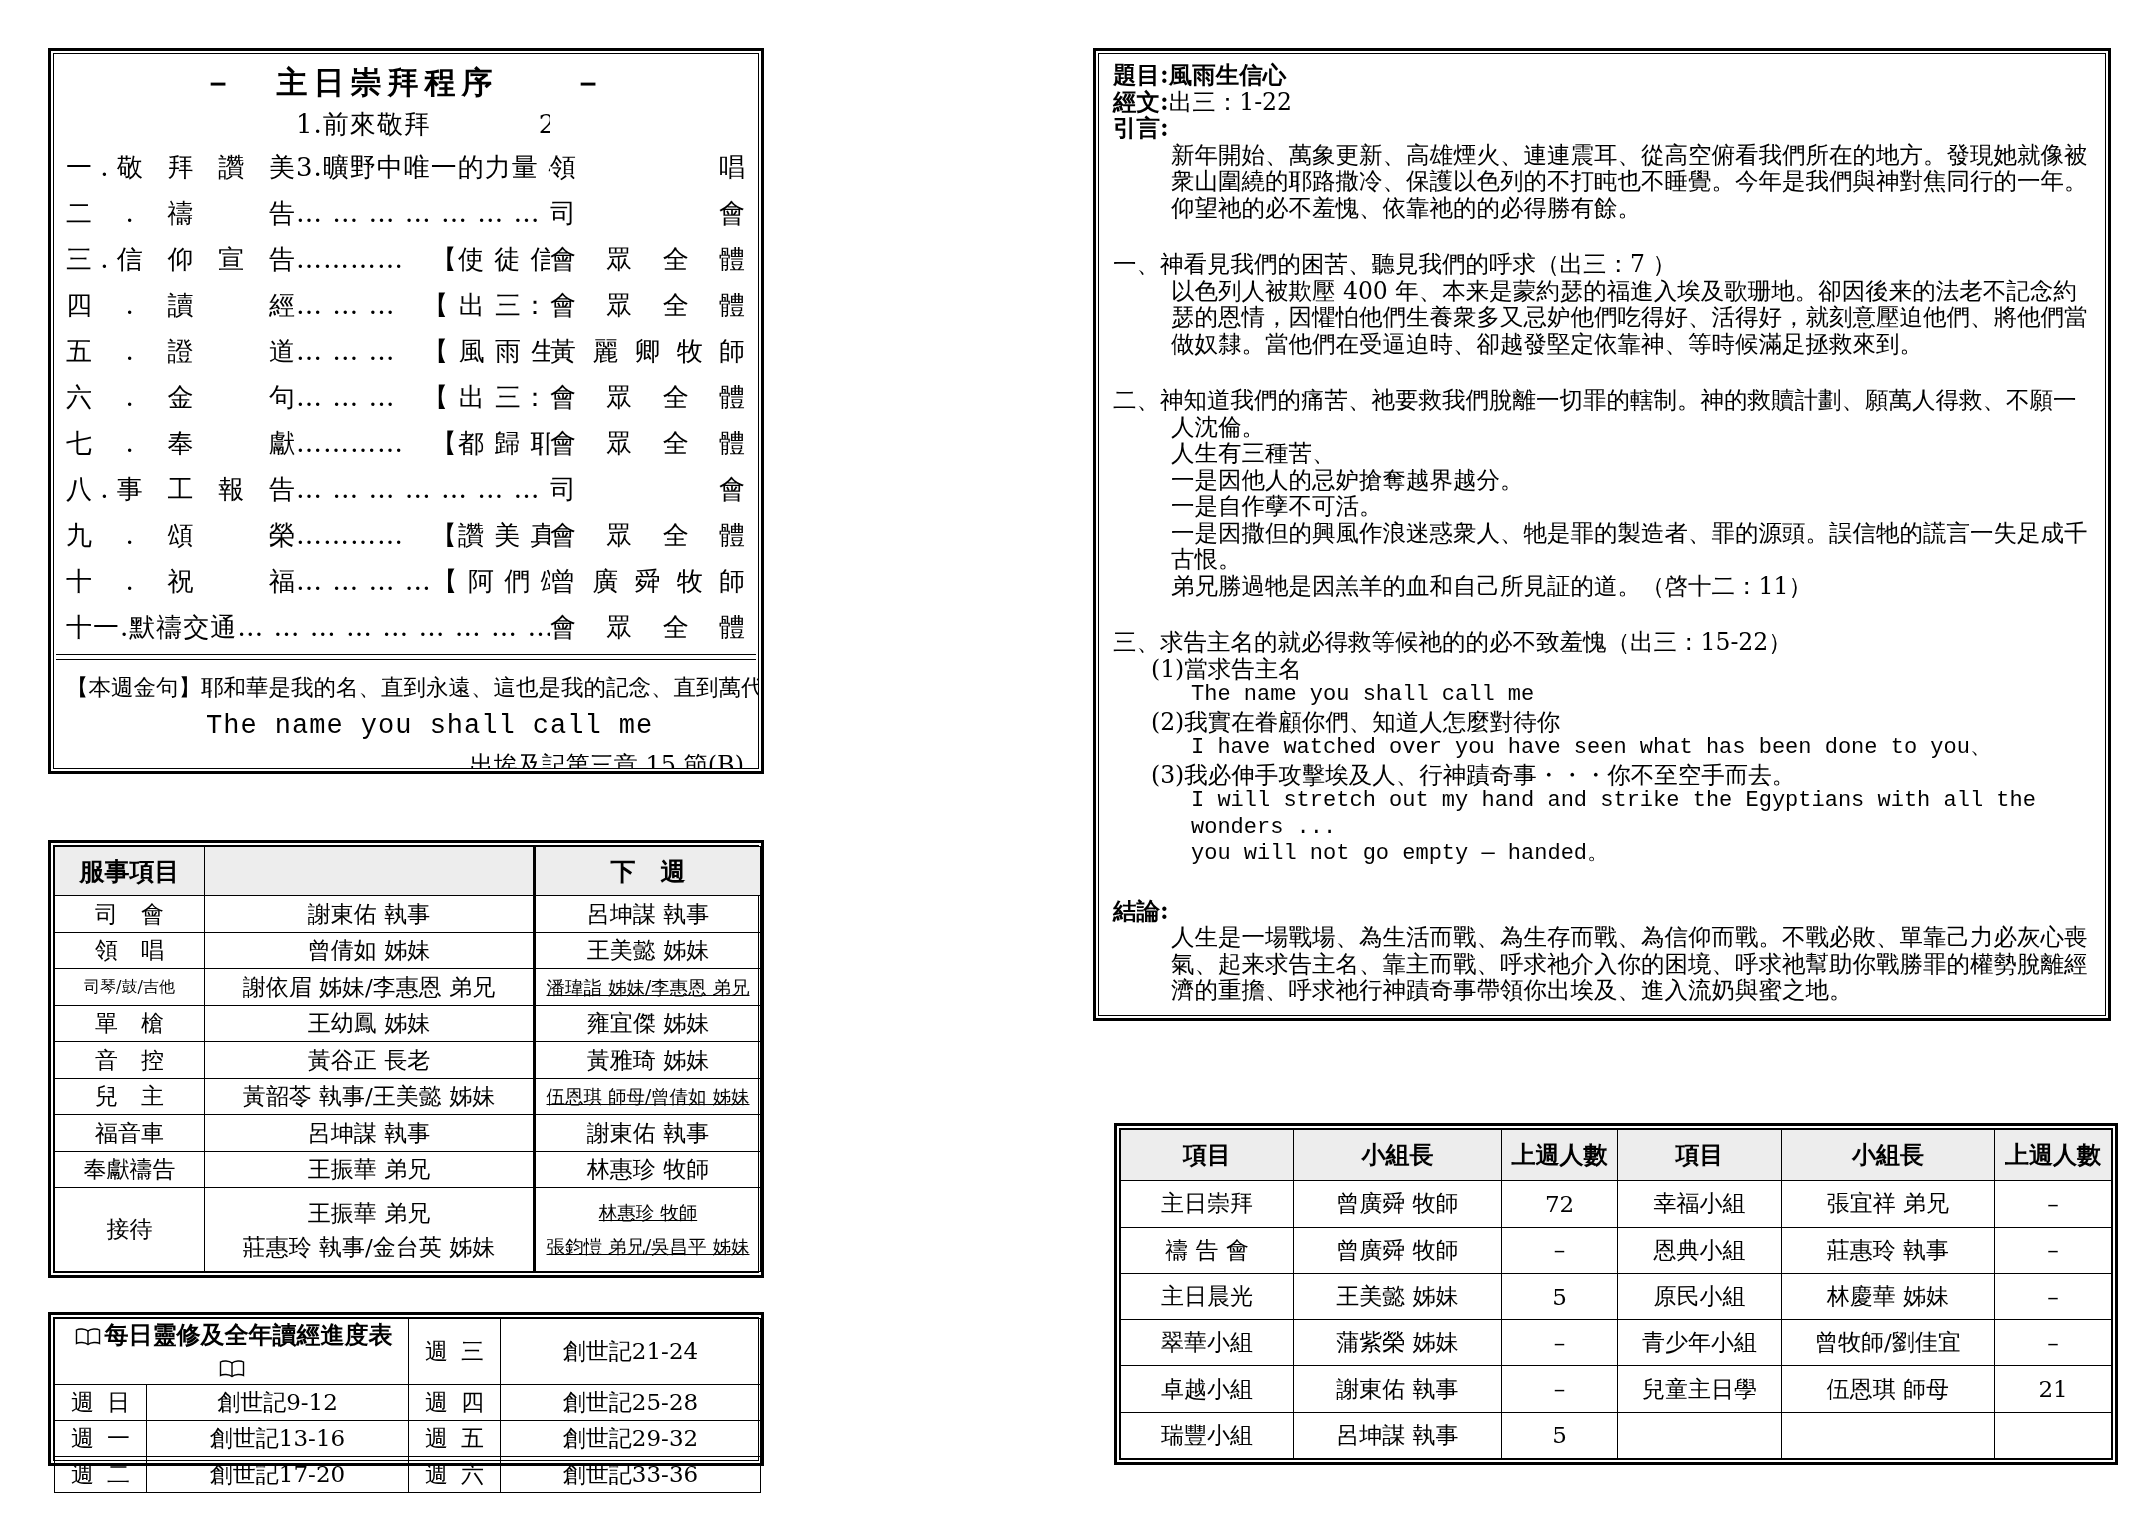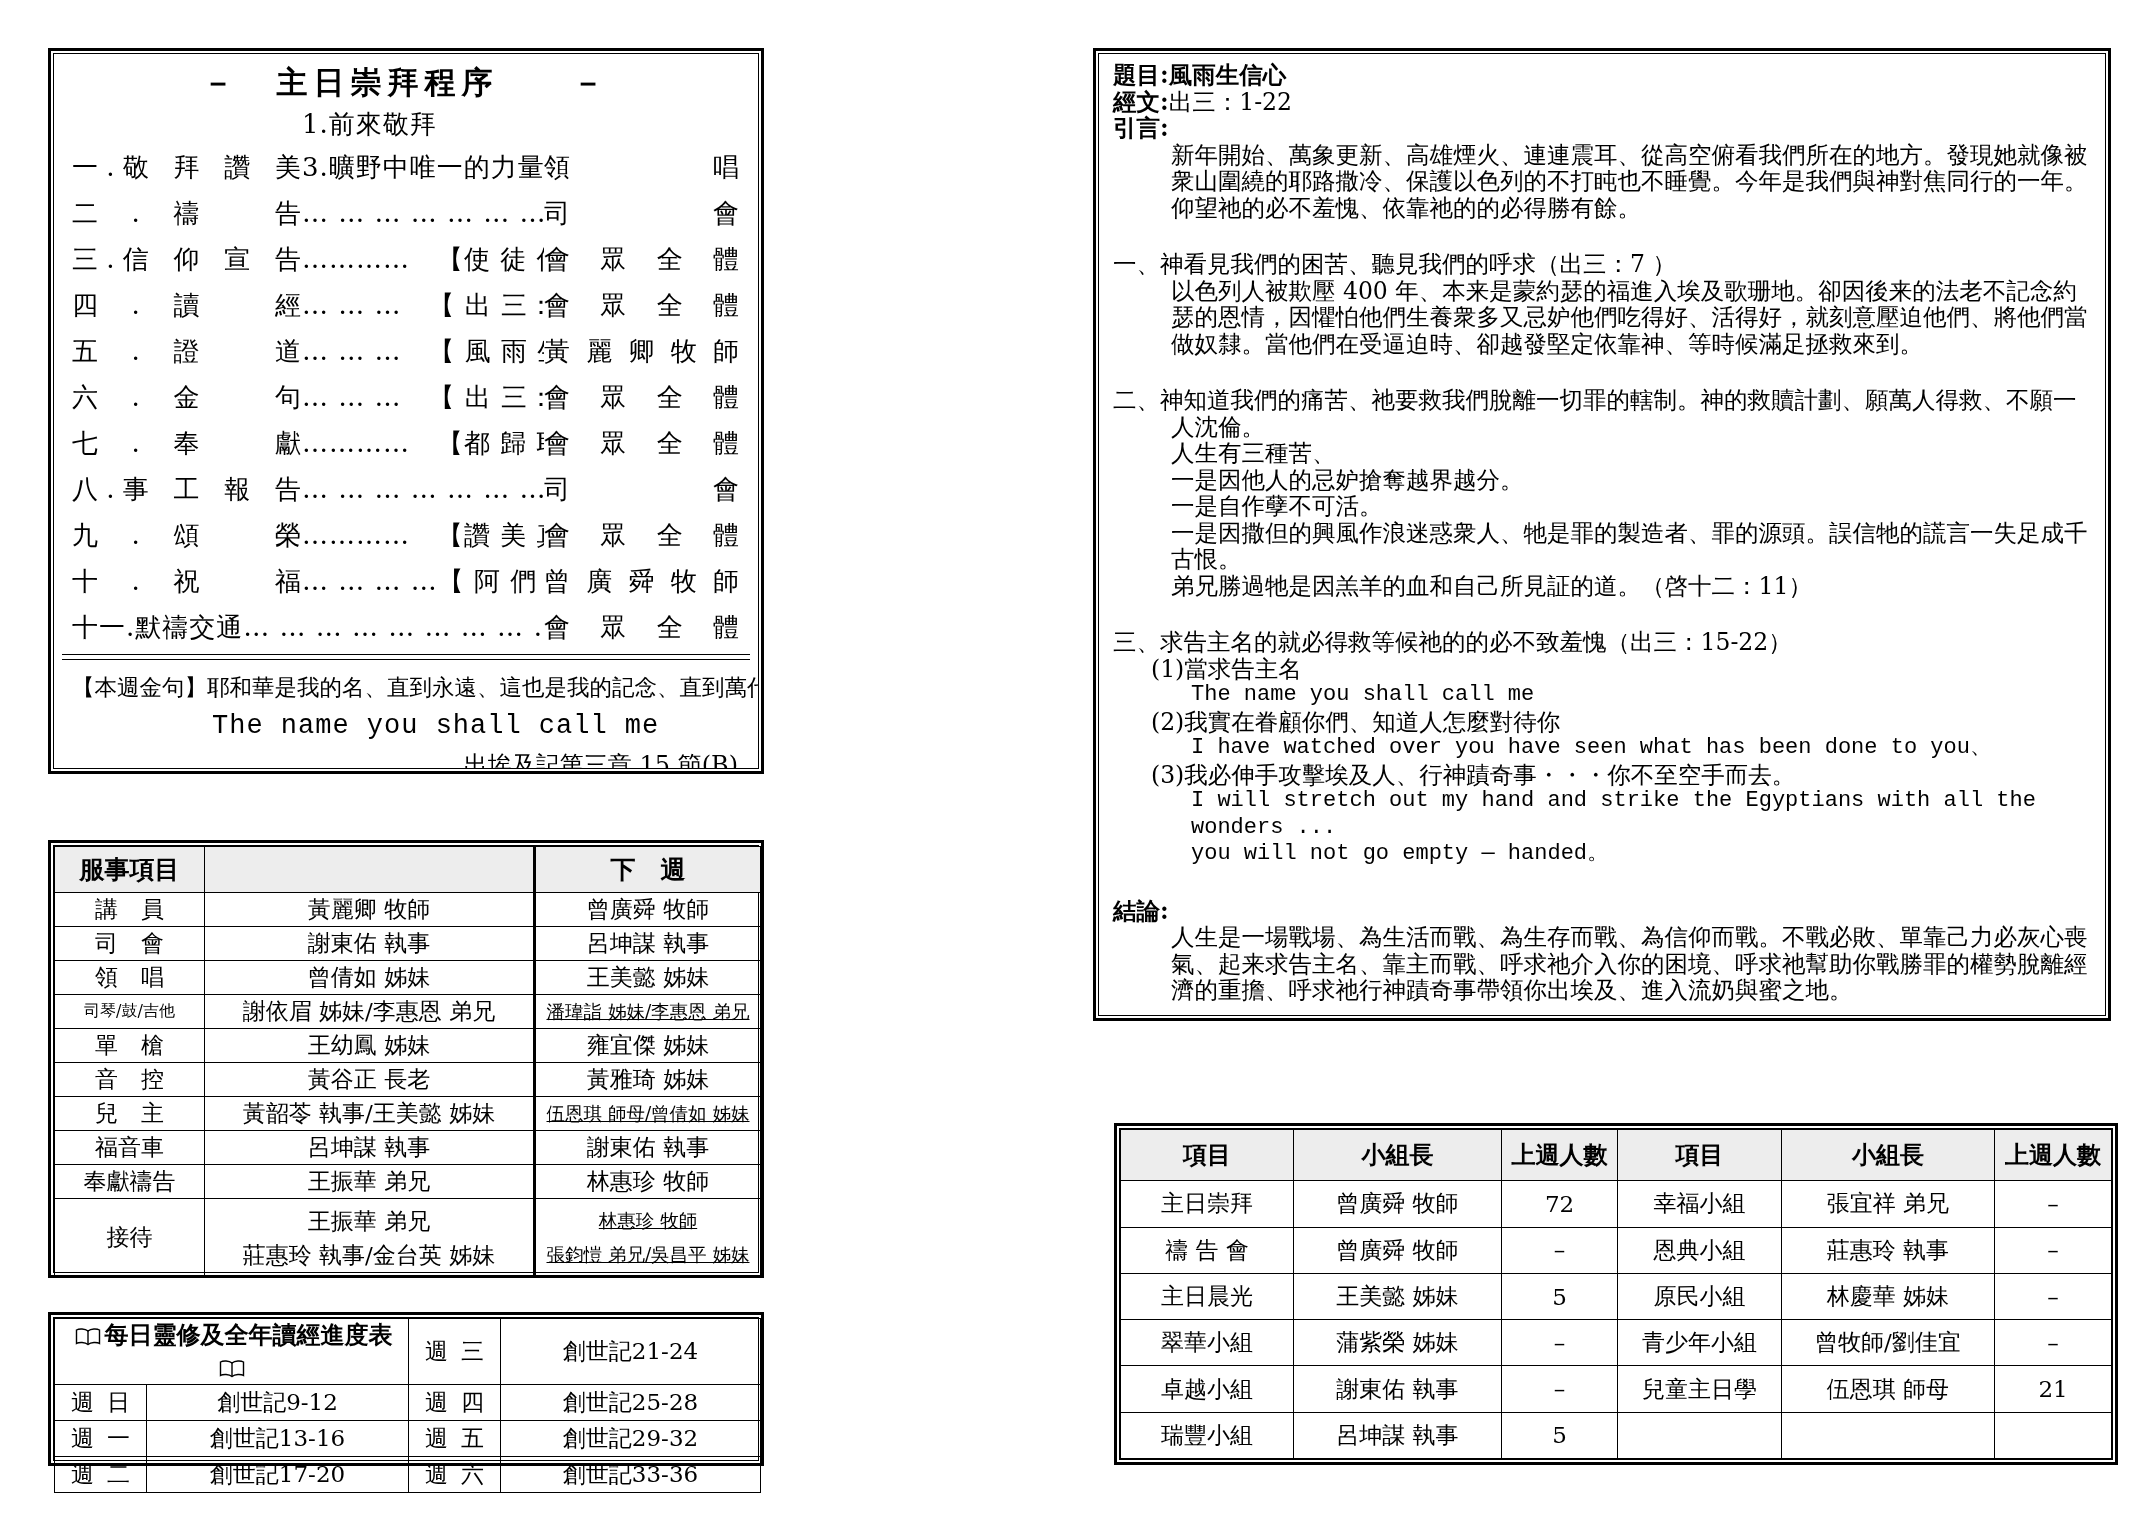--- a/index.html
+++ b/index.html
@@ -2,21 +2,21 @@
 <html><head>
 <meta charset="utf-8">
 <style>
   html,body{margin:0;padding:0;background:#fff;}
   .page{position:relative;width:2150px;height:1518px;background:#fff;color:#000;
         font-family:"DejaVu Serif","Liberation Serif",serif;}
   .dbl{position:absolute;border:1px solid #000;outline:3px solid #000;outline-offset:2px;
        background:#fff;box-sizing:border-box;}
 
   
-  .order-box{left:53px;top:53px;width:706px;height:716px;padding:4px 18px;overflow:hidden;}
+  .order-box{left:53px;top:53px;width:706px;height:716px;padding:4px 12px;overflow:hidden;}
   .order-title{text-align:center;font-size:31px;font-weight:bold;letter-spacing:6px;
                line-height:44px;margin-top:2px;}
   .order-row{display:flex;align-items:baseline;font-size:26px;line-height:46px;letter-spacing:1px;}
   .olabel{flex:0 0 auto;width:230px;text-align:justify;text-align-last:justify;text-justify:inter-word;}
   .olabel.nojust{width:auto;text-align-last:auto;}
   .ocontent{flex:1 1 auto;overflow:hidden;white-space:nowrap;}
   .oright{flex:0 0 auto;width:196px;text-align:justify;text-align-last:justify;text-justify:inter-word;}
   .subtitle-row{line-height:40px;}
   .subtitle-row .olabel{visibility:hidden;}
   .golden-sep{height:4px;border-top:1px solid #000;border-bottom:1px solid #000;margin:4px -10px 8px;}
@@ -151,25 +151,20 @@
       <colgroup>
           <col style="width:150px">
           <col style="width:330px">
           <col style="width:226px">
         </colgroup>
       <tbody>
           <tr class="hrow">
         <th>服事項目</th>
         <th></th>
         <th class="thick">下　週</th>
-      </tr>
-      <tr>
-        <td>講　員</td>
-        <td>黃麗卿 牧師</td>
-        <td class="thick">曾廣舜 牧師</td>
       </tr>
       <tr>
         <td>司　會</td>
         <td>謝東佑 執事</td>
         <td class="thick">呂坤謀 執事</td>
       </tr>
       <tr>
         <td>領　唱</td>
         <td>曾倩如 姊妹</td>
         <td class="thick">王美懿 姊妹</td>

